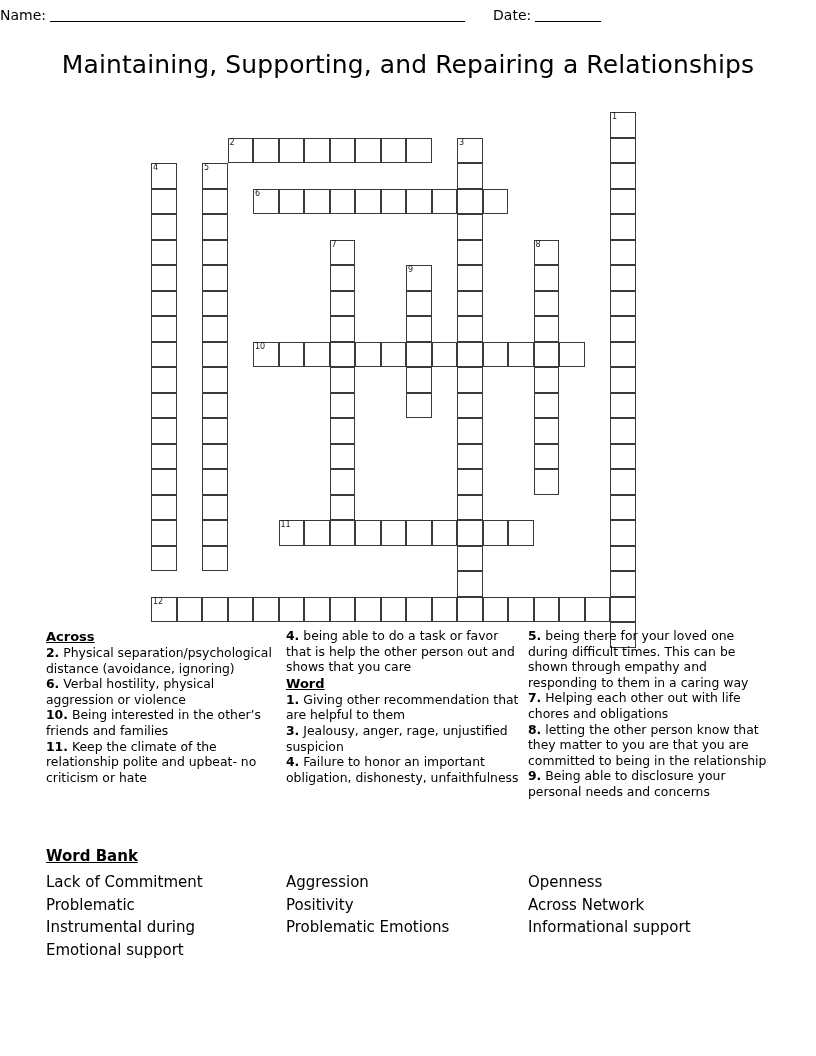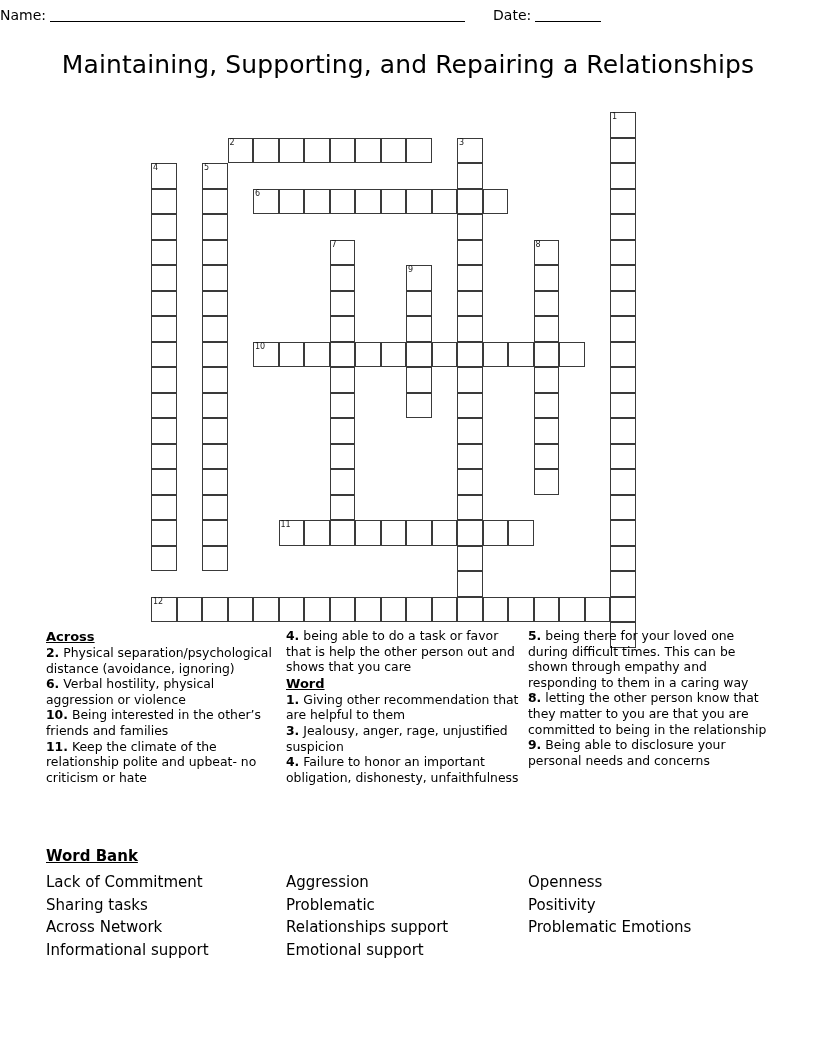--- a/index.html
+++ b/index.html
@@ -323,33 +323,33 @@
     </div>
   <div class="clue-col c2">
       <p class="clue"><b>4.</b> being able to do a task or favor that is help the other person out and shows that you care</p>
       <div class="sec-head">Word</div>
       <p class="clue"><b>1.</b> Giving other recommendation that are helpful to them</p>
       <p class="clue"><b>3.</b> Jealousy, anger, rage, unjustified suspicion</p>
       <p class="clue"><b>4.</b> Failure to honor an important obligation, dishonesty, unfaithfulness</p>
     </div>
   <div class="clue-col c3">
       <p class="clue"><b>5.</b> being there for your loved one during difficult times. This can be shown through empathy and responding to them in a caring way</p>
+      <p class="clue"><b>7.</b> Helping each other out with life chores and obligations</p>
       <p class="clue"><b>8.</b> letting the other person know that they matter to you are that you are committed to being in the relationship</p>
       <p class="clue"><b>9.</b> Being able to disclosure your personal needs and concerns</p>
     </div>
 </div>
 
 <div id="wordbank">
   <div id="wb-head">Word Bank</div>
   <div class="wb-grid">
       <div class="wb-item">Lack of Commitment</div>
       <div class="wb-item">Aggression</div>
       <div class="wb-item">Openness</div>
-      <div class="wb-item">Sharing tasks</div>
       <div class="wb-item">Problematic</div>
       <div class="wb-item">Positivity</div>
       <div class="wb-item">Across Network</div>
-      <div class="wb-item">Relationships support</div>
+      <div class="wb-item">Instrumental during</div>
       <div class="wb-item">Problematic Emotions</div>
       <div class="wb-item">Informational support</div>
       <div class="wb-item">Emotional support</div>
     </div>
 </div>
 
 </body></html>

